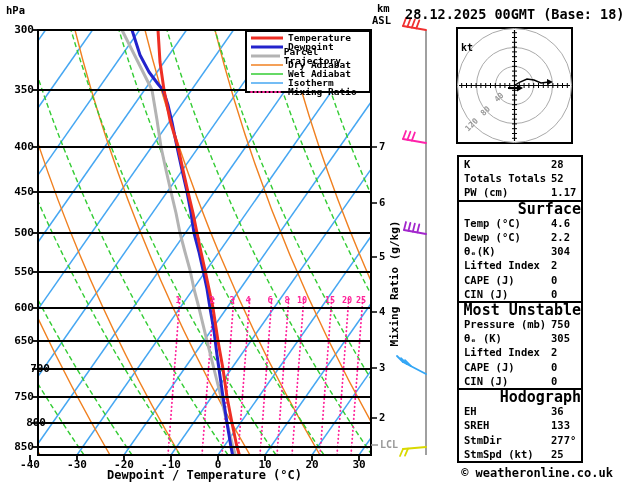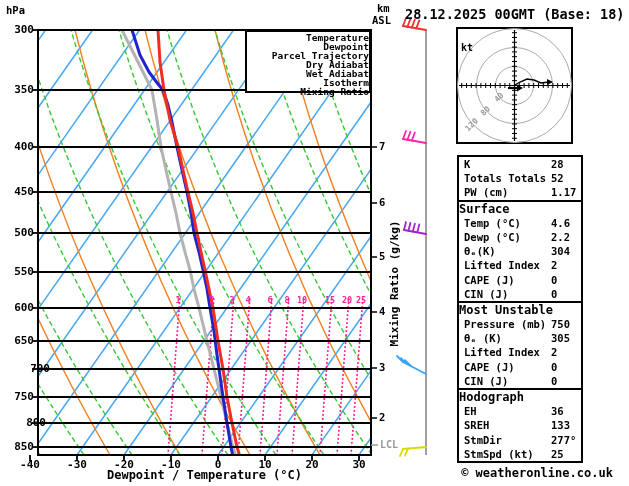--- a/index.html
+++ b/index.html
@@ -10,29 +10,29 @@
   .date{font-size:13.5px;}
   .unit{font-size:10.5px;}
   .plab{font-size:11px;width:30px;text-align:right;}
   .tlab{font-size:11px;width:34px;text-align:center;}
   .klab{font-size:10.5px;}
   .xtitle{font-size:12px;}
   .mixv{font-size:11px;transform:rotate(-90deg);transform-origin:center;white-space:nowrap;}
   .mrlab{font-size:8.5px;width:18px;text-align:center;}
   .lcl{font-size:10px;color:#999;}
   .legend{box-sizing:border-box;border:2px solid #000;background:#fff;padding:1px 0 0 3px;}
-  .lrow{display:flex;align-items:flex-end;height:9px;flex-direction:column;}
+  .lrow{display:flex;align-items:center;height:9px;}
   .lrow span{font-size:9.5px;line-height:9px;margin-left:4px;}
   .wxtable{box-sizing:border-box;border:2px solid #000;background:#fff;}
   .tsec{border-bottom:2px solid #000;}
   .tsec:last-child{border-bottom:none;border-radius:9px;}
   .trow{position:relative;height:14.2px;line-height:14.2px;font-size:10.5px;white-space:nowrap;}
   .trow .lbl{position:absolute;left:5px;}
   .trow .val{position:absolute;left:92px;}
-  .thead{text-align:left;height:14.2px;line-height:14.2px;font-size:12px;}
+  .thead{text-align:right;height:14.2px;line-height:14.2px;font-size:15px;}
   .footer{font-size:12px;text-align:center;width:190px;}
   svg{position:absolute;left:0;top:0;}
 </style>
 </head>
 <body>
 
 <div class="page">
   <svg id="plot" width="629" height="486">
       <defs>
         <clipPath id="clip">

